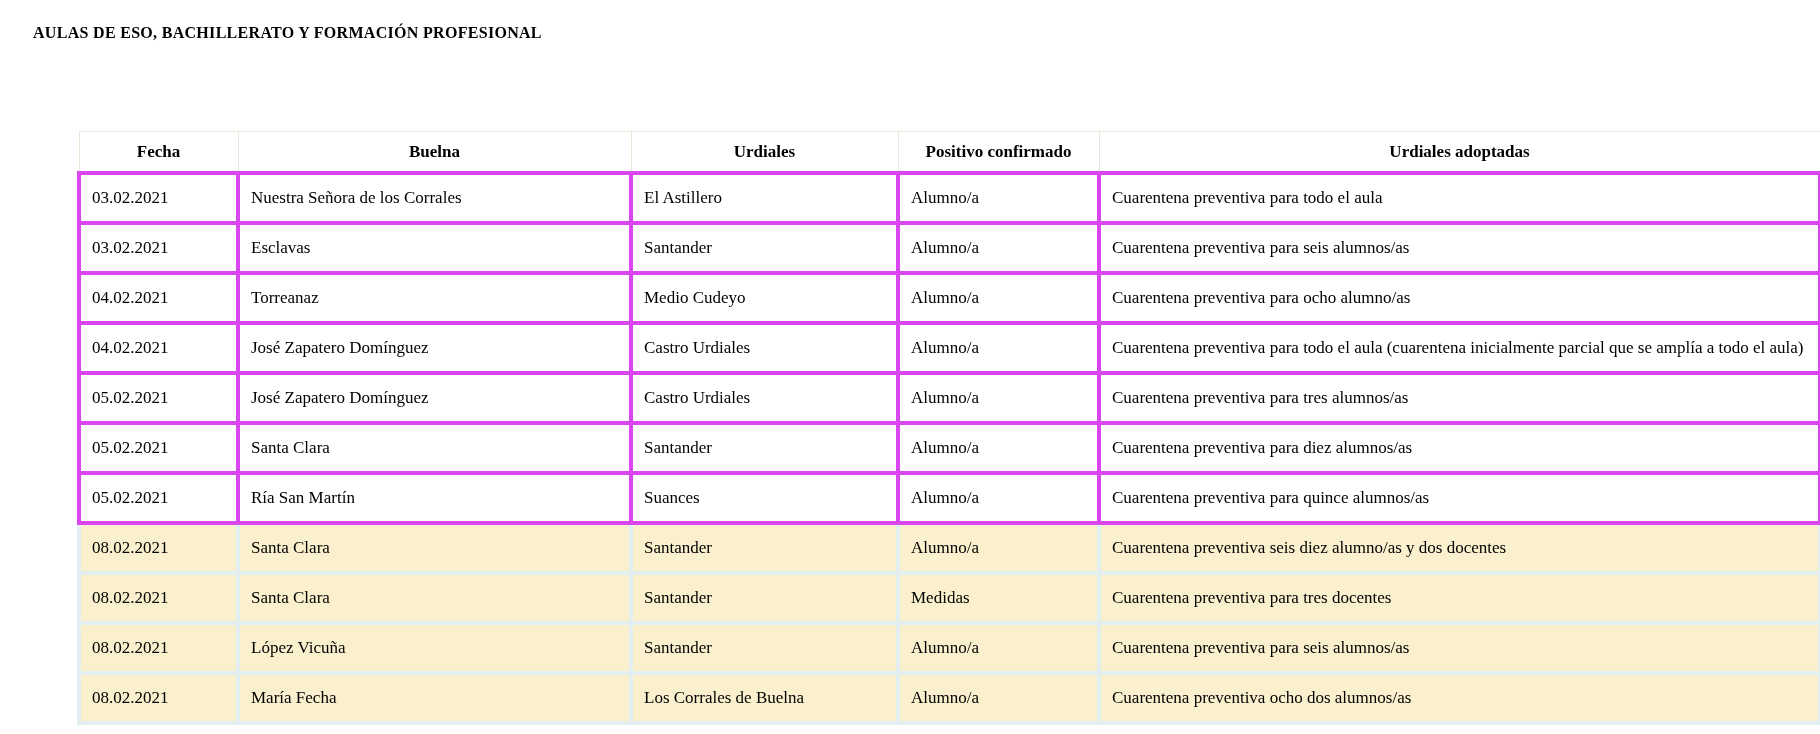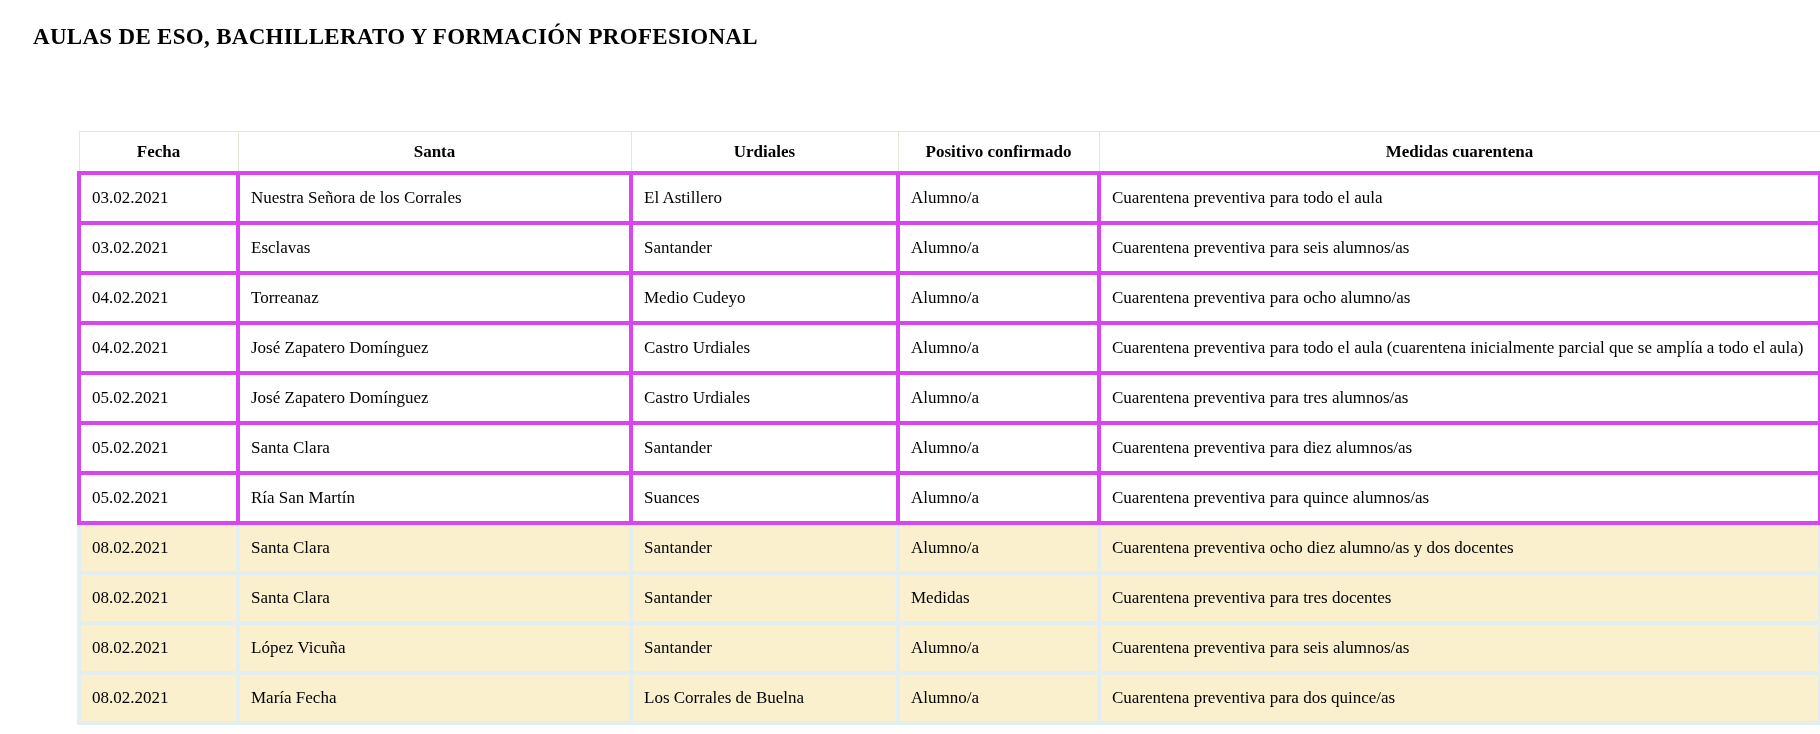--- a/index.html
+++ b/index.html
@@ -9,21 +9,21 @@
     height: 734px;
     background: #ffffff;
     font-family: "Liberation Serif", "DejaVu Serif", serif;
     color: #000000;
     overflow: hidden;
   }
   .doc-title {
     position: absolute;
     left: 33px;
     top: 24px;
-    font-size: 23px;
+    font-size: 16px;
     font-weight: bold;
     letter-spacing: 0.3px;
     white-space: nowrap;
   }
   table.doc-table {
     position: absolute;
     left: 33px;
     top: 131px;
     width: 1745px;
     border-collapse: collapse;
@@ -71,24 +71,24 @@
     <colgroup>
       <col class="c-fecha">
       <col class="c-centro">
       <col class="c-municipio">
       <col class="c-positivo">
       <col class="c-medidas">
     </colgroup>
     <thead>
       <tr>
           <th>Fecha</th>
-          <th>Santa</th>
+          <th>Buelna</th>
           <th>Urdiales</th>
           <th>Positivo confirmado</th>
-          <th>Medidas cuarentena</th>
+          <th>Urdiales adoptadas</th>
         </tr>
     </thead>
     <tbody>
         <tr>
           <td>03.02.2021</td>
           <td>Nuestra Señora de los Corrales</td>
           <td>El Astillero</td>
           <td>Alumno/a</td>
           <td>Cuarentena preventiva para todo el aula</td>
         </tr>
@@ -132,39 +132,39 @@
           <td>Ría San Martín</td>
           <td>Suances</td>
           <td>Alumno/a</td>
           <td>Cuarentena preventiva para quince alumnos/as</td>
         </tr>
         <tr class="hl hl-first" style="background-color: rgb(250, 240, 205);">
           <td>08.02.2021</td>
           <td>Santa Clara</td>
           <td>Santander</td>
           <td>Alumno/a</td>
-          <td>Cuarentena preventiva ocho diez alumno/as y dos docentes</td>
+          <td>Cuarentena preventiva seis diez alumno/as y dos docentes</td>
         </tr>
         <tr class="hl" style="background-color: rgb(250, 240, 205);">
           <td>08.02.2021</td>
           <td>Santa Clara</td>
           <td>Santander</td>
           <td>Medidas</td>
           <td>Cuarentena preventiva para tres docentes</td>
         </tr>
         <tr class="hl" style="background-color: rgb(250, 240, 205);">
           <td>08.02.2021</td>
           <td>López Vicuña</td>
           <td>Santander</td>
           <td>Alumno/a</td>
           <td>Cuarentena preventiva para seis alumnos/as</td>
         </tr>
         <tr class="hl" style="background-color: rgb(250, 240, 205);">
           <td>08.02.2021</td>
           <td>María Fecha</td>
           <td>Los Corrales de Buelna</td>
           <td>Alumno/a</td>
-          <td>Cuarentena preventiva para dos quince/as</td>
+          <td>Cuarentena preventiva ocho dos alumnos/as</td>
         </tr>
       </tbody>
   </table>
 
 </div>
 
 </body></html>

